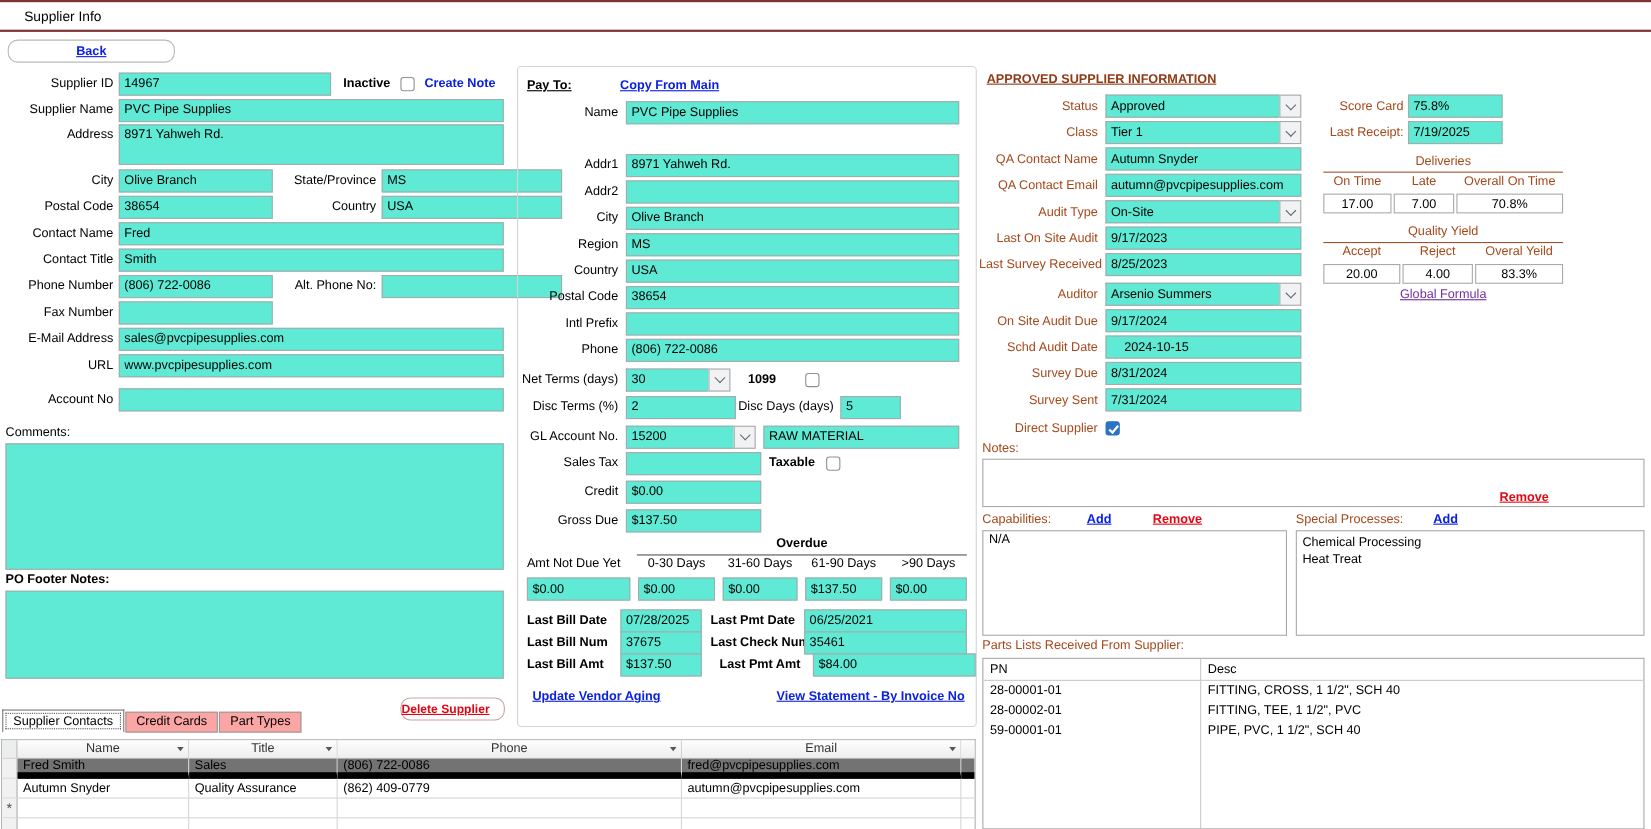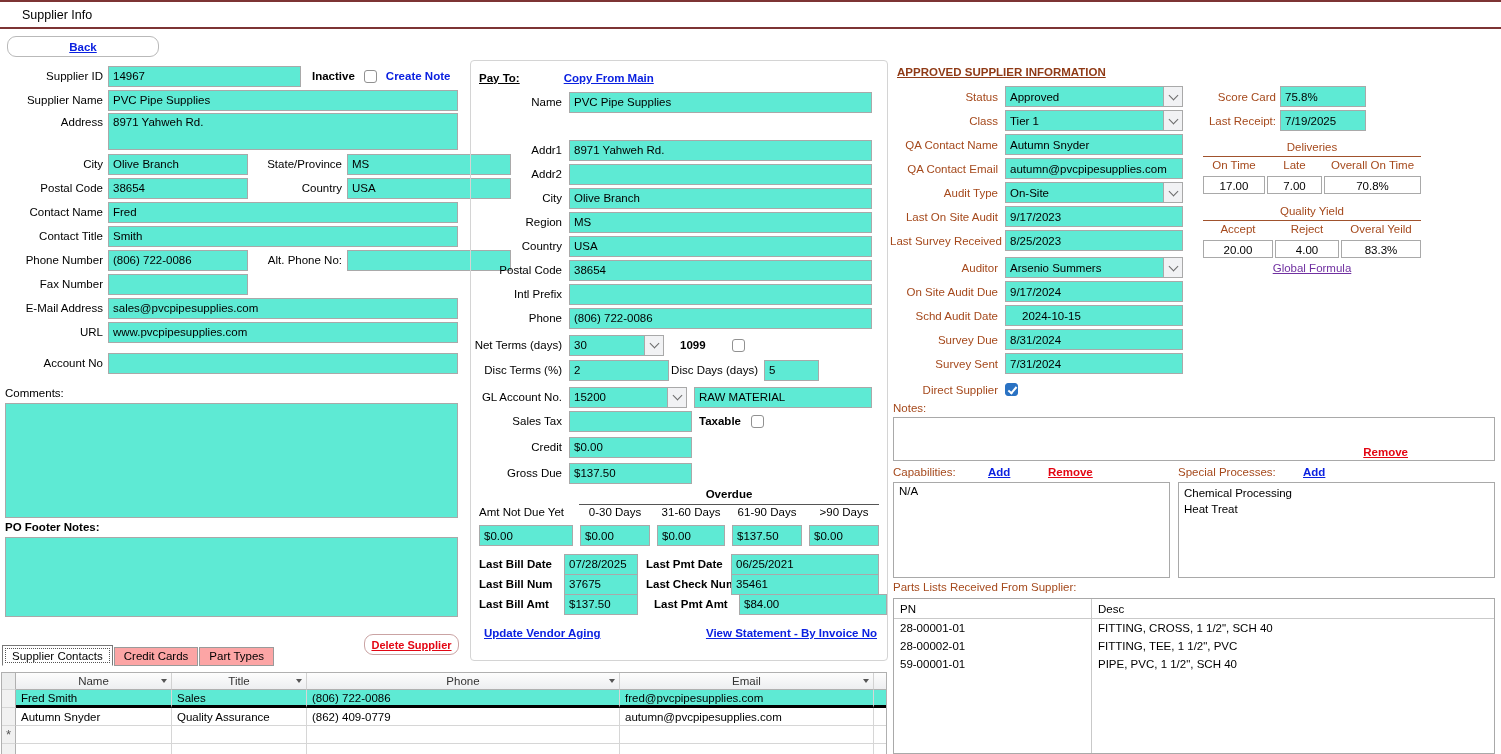--- a/index.html
+++ b/index.html
@@ -64,21 +64,21 @@
   .tab.active{background:#fff;border-color:#777;outline:1px dotted #555;outline-offset:-4px;padding-top:4px;border-bottom-color:#fff}
   
   #contacts{position:absolute;left:1px;top:672px;width:886px;height:82px;border:1px solid #b0b0b0;border-bottom:none;box-sizing:border-box;overflow:hidden;background:#fff}
   .c-hrow{display:flex;height:17px}
   .c-hcell{background:linear-gradient(#fdfdfd,#edeef0);border-right:1px solid #d2d2d2;border-bottom:1px solid #b0b0b0;
     display:flex;align-items:center;justify-content:center;position:relative;box-sizing:border-box;color:#333;cursor:pointer}
   .hdarrow{position:absolute;right:4px;top:6px;width:0;height:0;border-left:3.5px solid transparent;border-right:3.5px solid transparent;border-top:4px solid #555}
   .c-row{display:flex;height:18px}
   .c-cell{border-right:1px solid #d6d6d6;border-bottom:1px solid #d6d6d6;display:flex;align-items:center;padding-left:5px;box-sizing:border-box;white-space:nowrap;overflow:hidden;cursor:text}
   .sel{width:14px;flex:none;background:#f1f1f1;border-right:1px solid #b0b0b0;border-bottom:1px solid #d6d6d6;box-sizing:border-box;display:flex;align-items:center;justify-content:center;color:#555;cursor:pointer}
-  .c-row.selected .c-cell{background:#5eead4;border-bottom:3px solid #000000}
+  .c-row.selected .c-cell{background:#737373;border-bottom:6px solid #000000}
   .w-name{width:156px}.w-title{width:135px}.w-phone{width:313px}.w-email{width:254px}.w-tail{flex:1;border-right:none}
 </style>
 </head>
 <body>
 
 <div id="topline"></div>
 <div id="titlebar">
   <span>Supplier Info</span>
 </div>
 <div id="back-btn">
@@ -139,21 +139,21 @@
   <input class="fld" style="flex: 1 1 0%;" value="www.pvcpipesupplies.com">
 </div>
 <div class="frow" style="top:352px;width:456px">
   <span class="fl">Account No</span>
   <input class="fld" style="flex: 1 1 0%;">
 </div>
 <div class="abs" style="left:5px;top:387px">Comments:</div>
 <textarea class="fld abs" style="left: 5px; top: 403px; width: 453px; height: 115px;"></textarea>
 <div class="abs" style="left:5px;top:521px;font-weight:700;">PO Footer Notes:</div>
 <textarea class="fld abs" style="left: 5px; top: 537px; width: 453px; height: 80px;"></textarea>
-<div class="abs" style="left:364px;top:634px;width:93px;height:19px;border:1px solid #caa3a3;border-radius:9px;display:flex;align-items:center;justify-content:center;cursor:pointer">
+<div class="abs" style="left:364px;top:634px;width:93px;height:19px;border:1px solid #caa3a3;border-radius:9px;display:flex;align-items:center;justify-content:flex-start;cursor:pointer">
   <span class="lnk-r" style="font-size:11px">Delete Supplier</span>
 </div>
 
 <div id="payto">
   <div class="prow" style="top:6px">
     <span style="margin-left:8px;font-weight:700;text-decoration:underline">Pay To:</span>
     <span class="lnk-b" style="margin-left:44px">Copy From Main</span>
   </div>
   <div class="prow" style="top:30px">
     <span class="pl">Name</span>

